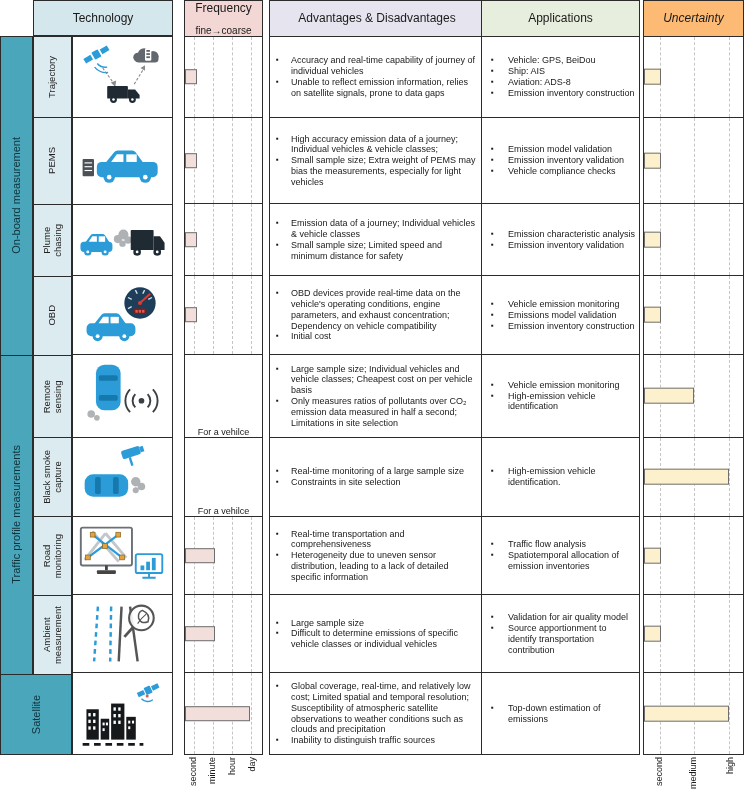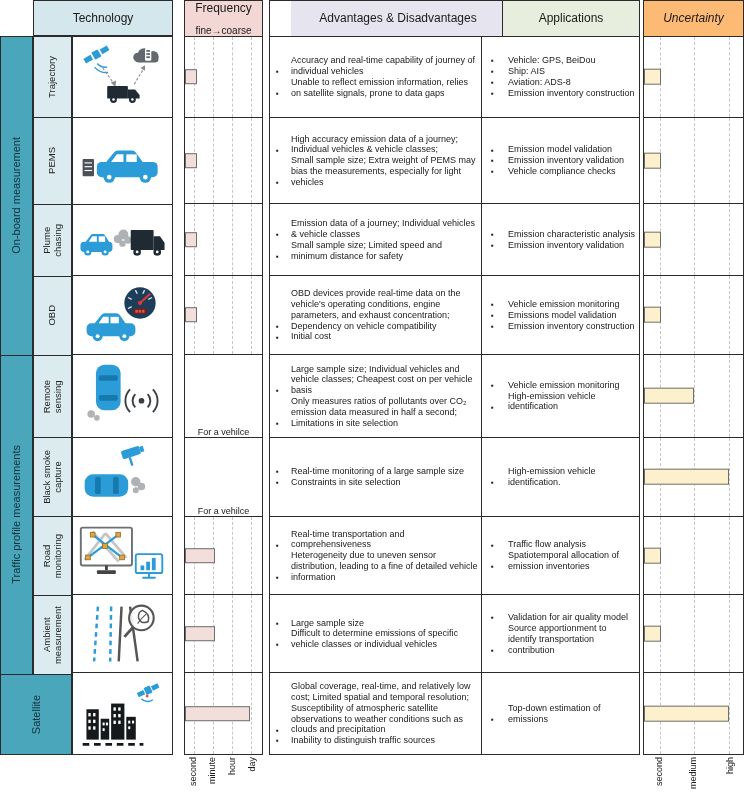--- a/index.html
+++ b/index.html
@@ -9,21 +9,21 @@
   .bordered{border:1px solid #2b2b2b;}
   .hdr{display:flex;flex-direction:column;align-items:center;justify-content:center;font-size:12px;text-align:center;}
   .col{display:flex;flex-direction:column;}
   .cell{box-sizing:border-box;}
   .col>.cell{border-bottom:1px solid #2b2b2b;}
   .col>.cell:last-child{border-bottom:none;}
   .rh1{height:81px}.rh2{height:87px}.rh3{height:72px}.rh4{height:79px}.rh5{height:83px}
   .rh6{height:79px}.rh7{height:79px}.rh8{height:78px}.rh9{height:81px}
   .techhdr{background:#d4e7ed;}
   .freqhdr{background:#f2d7d4;justify-content:space-between;}
-  .advhdr{background:#e6e4ee;margin-left:21px;}
+  .advhdr{background:#e6e4ee;}
   .apphdr{background:#e7eedd;}
   .unchdr{background:#fdba74;font-style:italic;}
   .freqhdr .sub{font-size:10px;margin-top:6px;}
   .cat{background:#4aa6ba;display:flex;align-items:center;justify-content:center;}
   .techcell{background:#dcebf0;display:flex;align-items:center;justify-content:center;}
   .iconcell{background:#fff;display:flex;align-items:center;justify-content:center;}
   .vtext{writing-mode:vertical-rl;transform:rotate(180deg);white-space:pre-line;text-align:center;line-height:1.12;}
   .cat .vtext{font-size:11px;color:#10323b;}
   .techcell .vtext{font-size:9.5px;color:#222;}
   .frow{position:relative;}
@@ -33,21 +33,21 @@
   .bar{position:absolute;left:0;top:50%;transform:translateY(-52%);box-sizing:border-box;}
   .fbar{height:15px;background:#f2dedb;border:1px solid #6e6e6e;}
   .ubar{height:16px;background:#fdf1cd;border:1px solid #6e6e6e;}
   .ftext{display:flex;align-items:flex-end;justify-content:center;font-size:9px;}
   .arow{display:flex;border-bottom:1px solid #2b2b2b;box-sizing:border-box;}
   .arow:last-child{border-bottom:none;}
   .advcell{width:212px;flex:0 0 212px;border-right:1px solid #2b2b2b;display:flex;align-items:center;
            padding:3px 3px 3px 6px;box-sizing:border-box;}
   .appcell{flex:1;display:flex;align-items:center;padding:3px 2px 3px 9px;box-sizing:border-box;}
   ul.blist{list-style:none;margin:0;padding:0;font-size:9px;line-height:1.2;}
-  .blist li{display:flex;align-items:flex-end;}
+  .blist li{display:flex;}
   .blist .b{flex:0 0 15px;width:15px;font-size:8px;}
   .blist .b::before{content:"▪";}
   .appcell .blist .b{flex:0 0 17px;width:17px;}
   .axl{position:absolute;display:flex;justify-content:center;align-items:flex-start;}
   .vax{writing-mode:vertical-rl;transform:rotate(180deg);font-size:9px;line-height:1;white-space:pre;}
   svg{display:block;}
 </style>
 </head>
 <body>
 
@@ -587,21 +587,21 @@
 
     <div class="arow rh7">
       <div class="advcell">
         <ul class="blist">
           <li>
               <span class="b"></span>
               <span>Real-time transportation and comprehensiveness</span>
             </li>
           <li>
               <span class="b"></span>
-              <span>Heterogeneity due to uneven sensor distribution, leading to a fine of detailed vehicle information</span>
+              <span>Heterogeneity due to uneven sensor distribution, leading to a lack of detailed specific information</span>
             </li>
         </ul>
       </div>
       <div class="appcell">
         <ul class="blist">
           <li>
               <span class="b"></span>
               <span>Traffic flow analysis</span>
             </li>
           <li>

